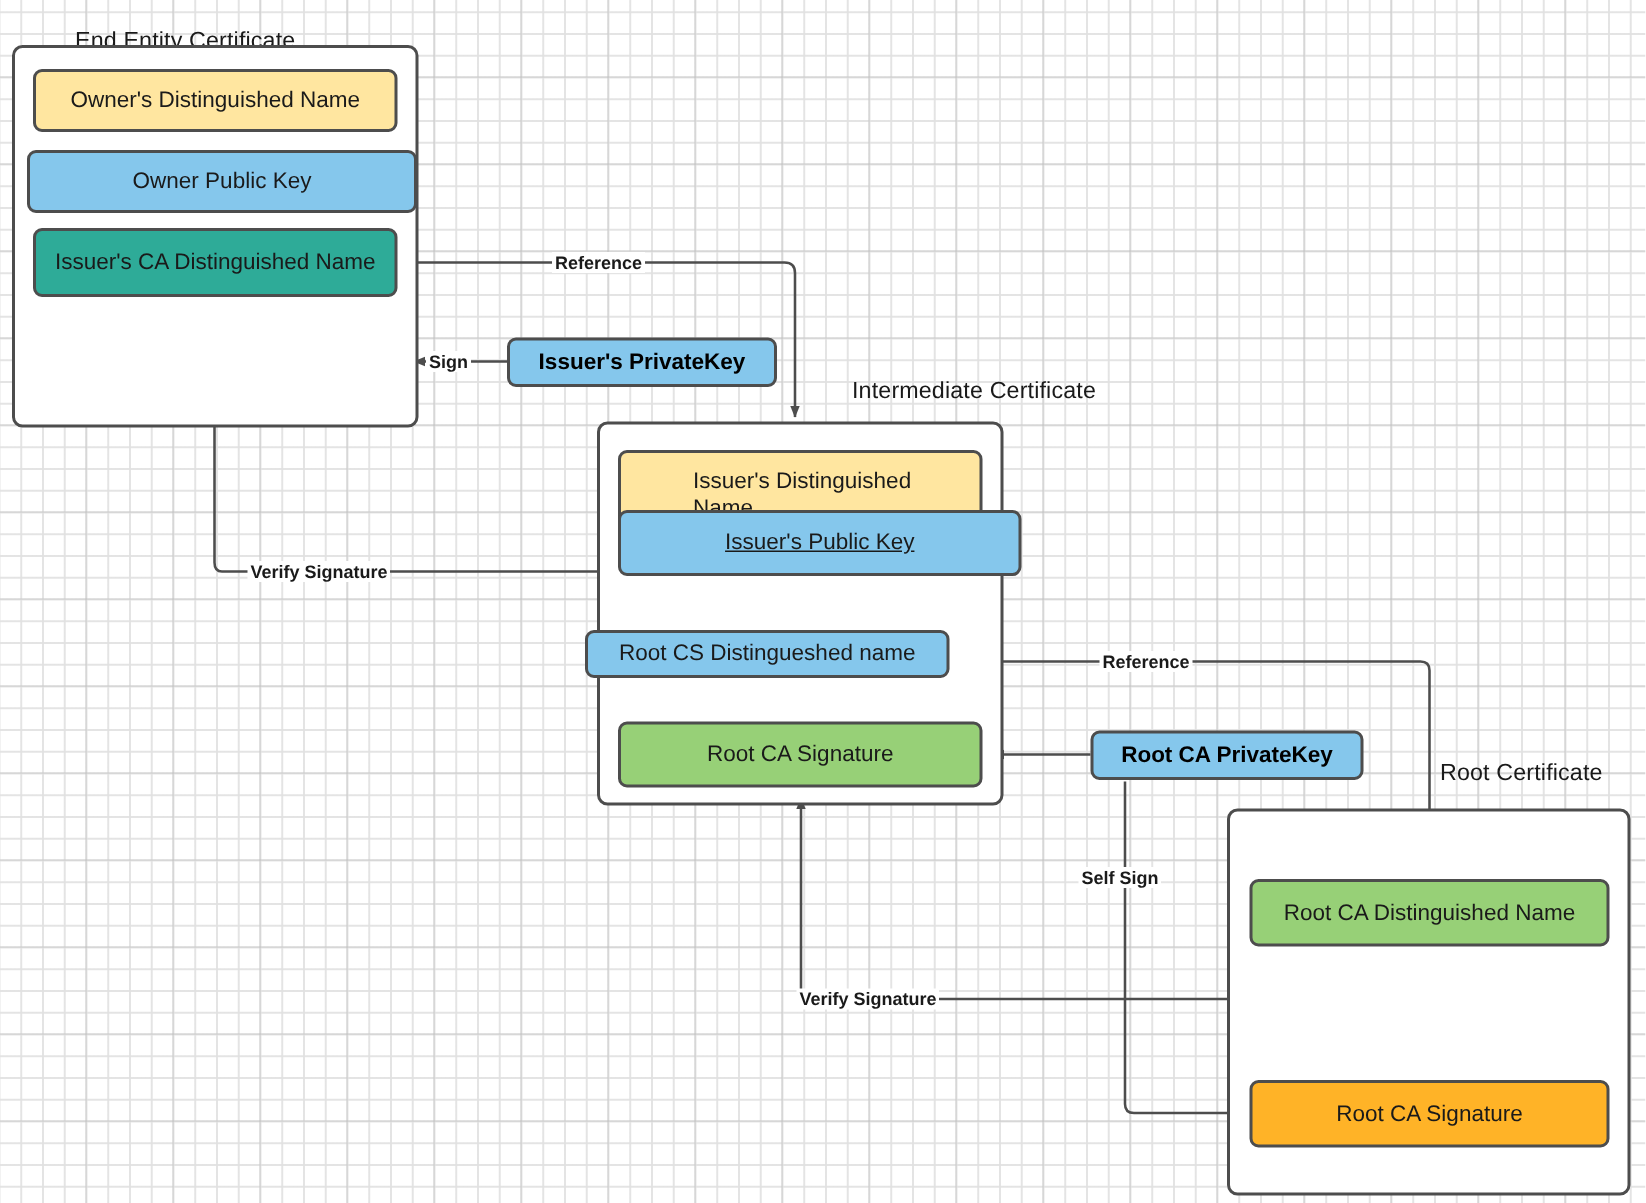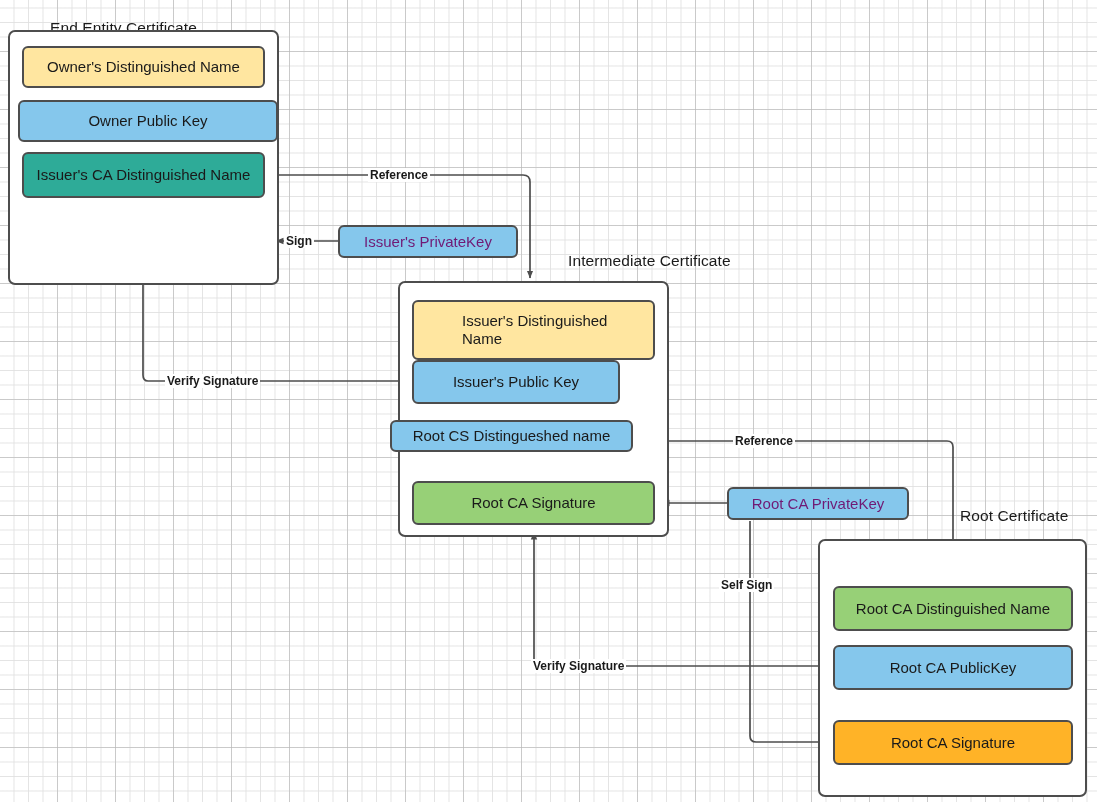--- a/index.html
+++ b/index.html
@@ -61,24 +61,25 @@
   }
   .key-box {
     position: absolute;
     box-sizing: border-box;
     border: 2px solid #4d4d4d;
     border-radius: 6px;
     display: flex;
     align-items: center;
     justify-content: center;
     text-align: center;
-    color: #701a75;
+    color: #000000;
     font-size: 15px;
     font-family: "Liberation Sans", sans-serif;
     padding: 2px 5px;
+    font-weight: bold;
   }
   .edge-label {
     position: absolute;
     background: #ffffff;
     color: #1a1a1a;
     font-size: 12px;
     font-weight: bold;
     font-family: "Liberation Sans", sans-serif;
     white-space: nowrap;
     padding: 0 2px;
@@ -126,35 +127,34 @@
 
 
   <div class="key-box" style="left:338px; top:225px; width:180px; height:33px; background:#85c7ec;">Issuer's PrivateKey</div>
 
   <div class="cert-title" style="left:568px; top:252px;">Intermediate Certificate</div>
 
   <div class="container-box" style="left:398px; top:281px; width:271px; height:256px;"></div>
 
   <div class="field-box" style="left:412px; top:300px; width:243px; height:60px; background:#ffe6a0;padding-left:48px;">Issuer's Distinguished Name</div>
 
-  <div class="field-box" style="left:412px; top:360px; width:208px; height:44px; background:#85c7ec;">Issuer's Public  Key</div>
+  <div class="field-box" style="left:412px; top:340px; width:269px; height:44px; background:#85c7ec;text-decoration:underline;">Issuer's Public  Key</div>
 
   <div class="field-box" style="left:390px; top:420px; width:243px; height:32px; background:#85c7ec;">Root CS Distingueshed name</div>
 
   <div class="field-box" style="left:412px; top:481px; width:243px; height:44px; background:#97d077;">Root CA Signature</div>
 
   <div class="key-box" style="left:727px; top:487px; width:182px; height:33px; background:#85c7ec;">Root CA PrivateKey</div>
 
   <div class="cert-title" style="left:960px; top:507px;">Root Certificate</div>
 
   <div class="container-box" style="left:818px; top:539px; width:269px; height:258px;"></div>
 
   <div class="field-box" style="left:833px; top:586px; width:240px; height:45px; background:#97d077;">Root CA Distinguished Name</div>
 
-  <div class="field-box" style="left:833px; top:645px; width:240px; height:45px; background:#85c7ec;">Root CA PublicKey</div>
 
   <div class="field-box" style="left:833px; top:720px; width:240px; height:45px; background:#ffb327;">Root CA Signature</div>
 
   <div class="edge-label" style="left:368px; top:168px;">Reference</div>
 
   <div class="edge-label" style="left:284px; top:234px;">Sign</div>
 
   <div class="edge-label" style="left:165px; top:374px;">Verify Signature</div>
 
   <div class="edge-label" style="left:733px; top:434px;">Reference</div>

